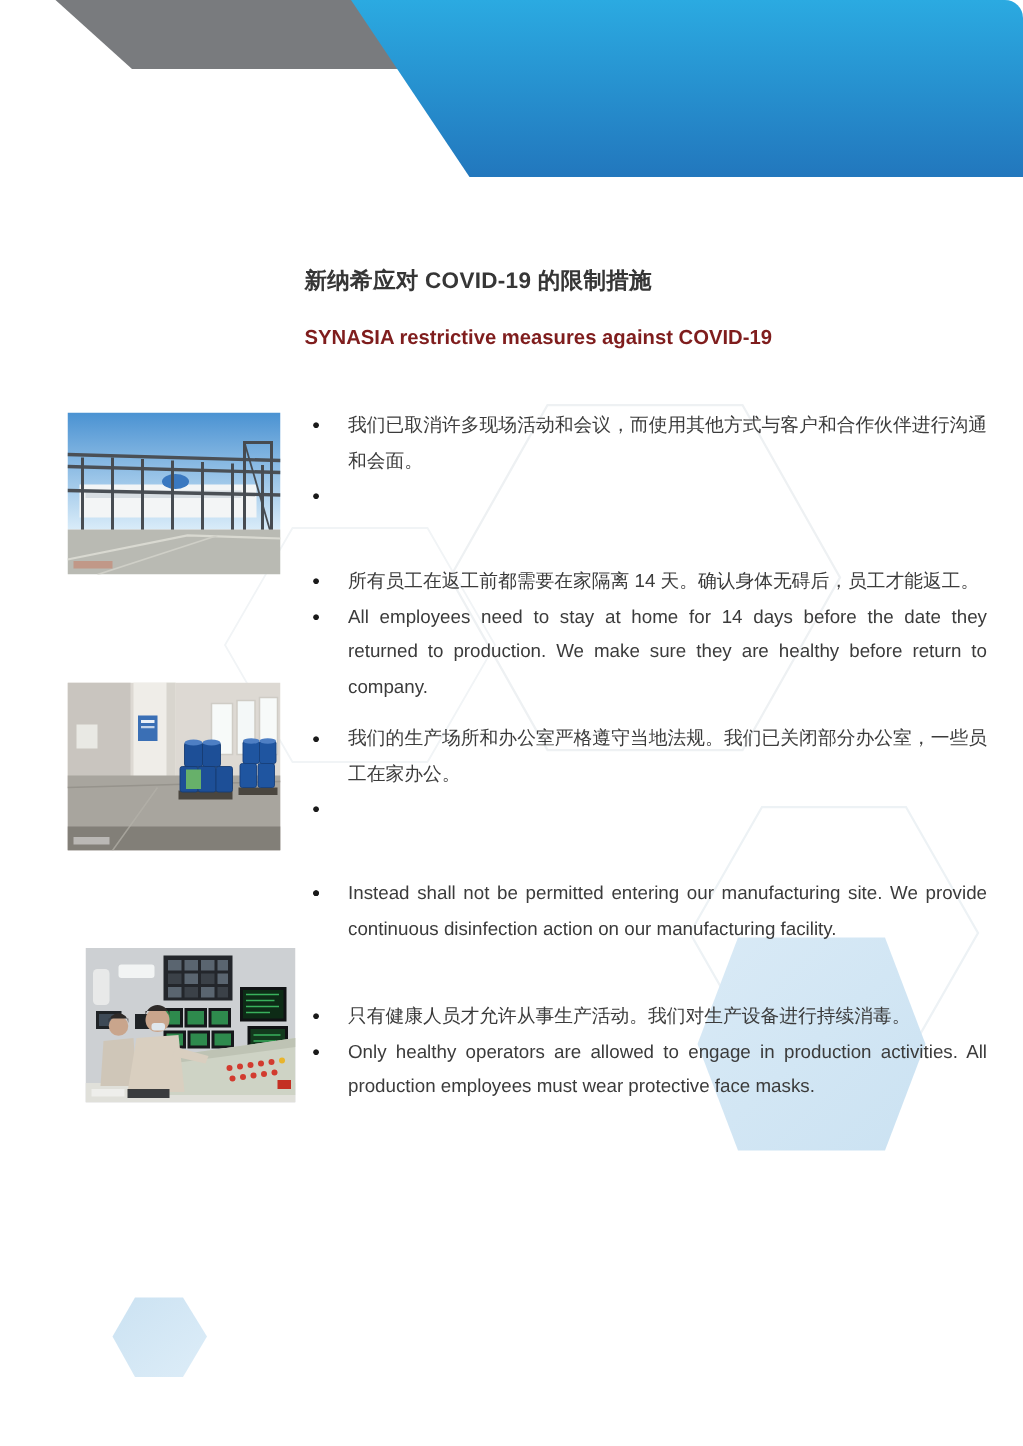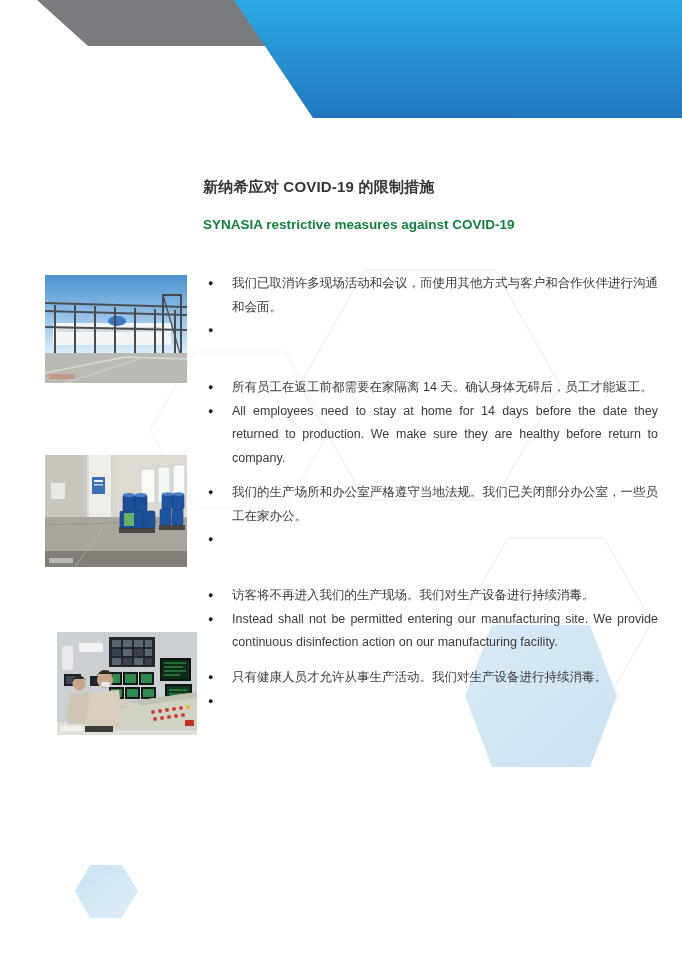--- a/index.html
+++ b/index.html
@@ -5,29 +5,30 @@
   html,body { margin:0; padding:0; background:#ffffff; }
   * { box-sizing:border-box; }
   .page {
     position:relative;
     width:682px; height:964px;
     margin:0 auto;
     background:#ffffff;
     overflow:hidden;
     font-family:"Liberation Sans","DejaVu Sans",sans-serif;
     color:#3b3b3b;
+    border-radius:12px;
   }
   .bg-layer { position:absolute; left:0; top:0; width:682px; height:964px; }
   .title-zh {
     position:absolute; left:203px; top:178px; width:455px;
     font-size:15px; font-weight:bold; color:#363636; letter-spacing:0.2px;
   }
   .title-en {
     position:absolute; left:203px; top:217px; width:455px;
-    font-size:13.5px; font-weight:bold; color:#15803d;
+    font-size:13.5px; font-weight:bold; color:#7f1d1d;
   }
   .group { position:absolute; left:203px; width:455px; }
   .g1 { top:272px; } .g2 { top:376px; } .g3 { top:481px; } .g4 { top:584px; } .g5 { top:666px; }
   .row {
     position:relative;
     padding-left:29px;
     font-size:12.5px;
     line-height:23.5px;
     text-align:justify;
     color:#3b3b3b;
@@ -284,31 +285,31 @@
       <span>我们的生产场所和办公室严格遵守当地法规。我们已关闭部分办公室，一些员工在家办公。</span>
     </div>
     <div class="row">
       <span class="dot">●</span>
     </div>
   </div>
 
   <div class="group g4">
     <div class="row">
       <span class="dot">●</span>
-      <span>访客将不再进入我们的生产现场。我们对生产设备进行持续消毒。</span>
     </div>
     <div class="row">
       <span class="dot">●</span>
       <span>Instead shall not be permitted entering our manufacturing site. We provide continuous disinfection action on our manufacturing facility.</span>
     </div>
   </div>
 
   <div class="group g5">
     <div class="row">
       <span class="dot">●</span>
       <span>只有健康人员才允许从事生产活动。我们对生产设备进行持续消毒。</span>
     </div>
     <div class="row">
       <span class="dot">●</span>
+      <span>Only healthy operators are allowed to engage in production activities. All production employees must wear protective face masks.</span>
     </div>
   </div>
 
 </div>
 
 </body></html>

